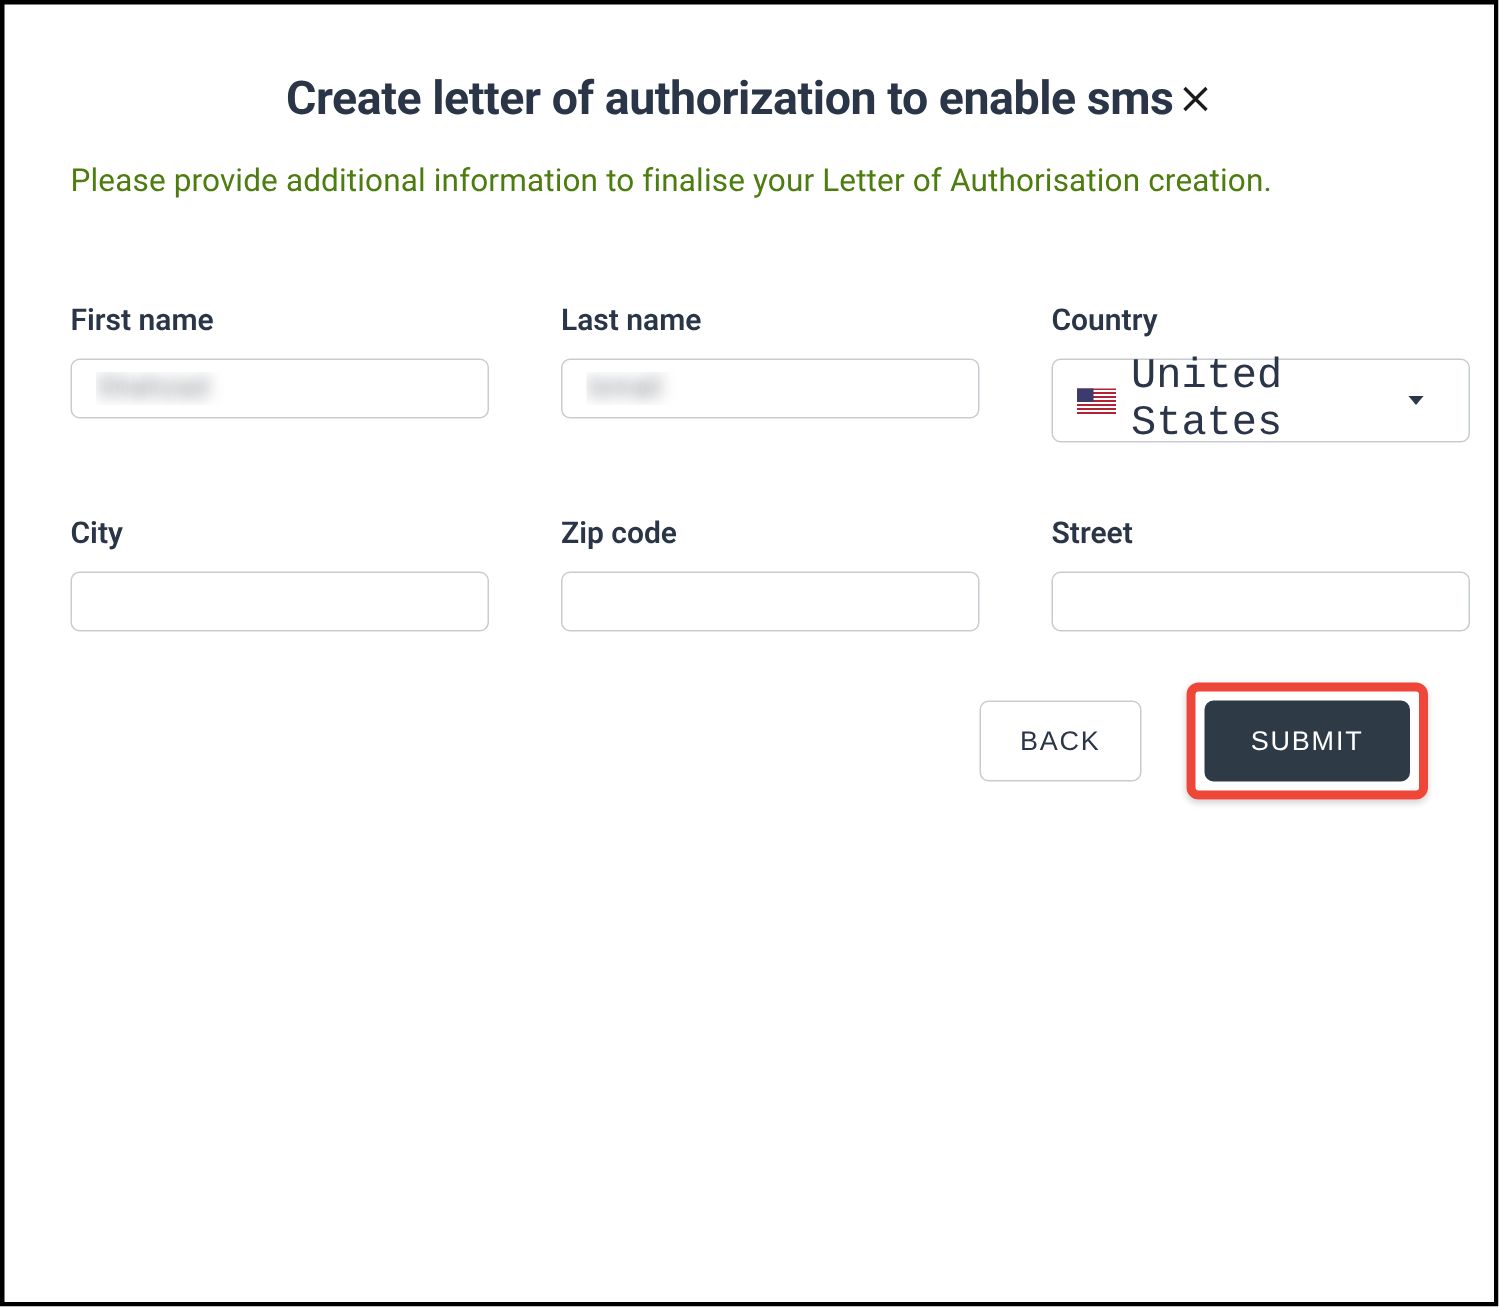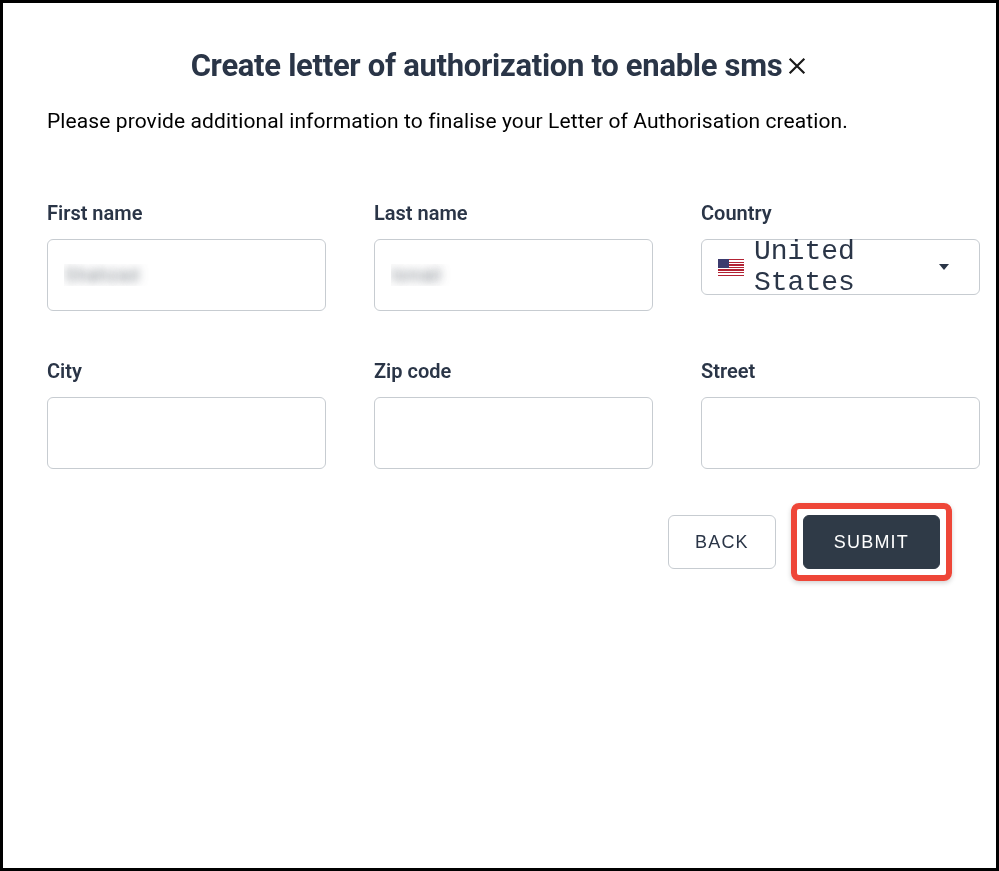--- a/index.html
+++ b/index.html
@@ -38,21 +38,21 @@
       margin-right: -4px;
     }
     .close-icon svg {
       width: 22px;
       height: 22px;
       stroke: #1a1a1a;
       stroke-width: 2.4;
     }
     .dialog-description {
       font-size: 21px;
-      color: #000000;
+      color: #4d7c0f;
       margin-top: 24px;
       letter-spacing: 0.1px;
     }
     .form-grid {
       display: grid;
       grid-template-columns: 1fr 1fr 1fr 1fr;
       column-gap: 52px;
       row-gap: 56px;
       margin-top: 68px;
       gap: 48px;
@@ -63,21 +63,21 @@
     }
     .field-label {
       font-size: 20px;
       font-weight: 600;
       color: #2a3547;
       margin-bottom: 14px;
     }
     .text-input {
       border: 1px solid #c7ccd1;
       border-radius: 6px;
-      height: 72px;
+      height: 40px;
       padding: 4px 16px;
       font-size: 19px;
       color: #2a3547;
       background: #fff;
       outline: none;
     }
     .text-input.blurred {
       color: transparent;
       text-shadow: 0 0 10px rgba(80,90,100,0.8);
       user-select: none;
@@ -137,21 +137,21 @@
       border-left: 5px solid transparent;
       border-right: 5px solid transparent;
       border-top: 6px solid #2a3547;
       margin-right: 14px;
     }
     .button-row {
       display: flex;
       justify-content: flex-end;
       align-items: center;
       margin-top: 34px;
-      gap: 1px;
+      gap: 16px;
     }
     .btn {
       height: 54px;
       border-radius: 6px;
       font-size: 18px;
       font-weight: 500;
       letter-spacing: 1.2px;
       padding: 0 26px;
       cursor: pointer;
       display: flex;

